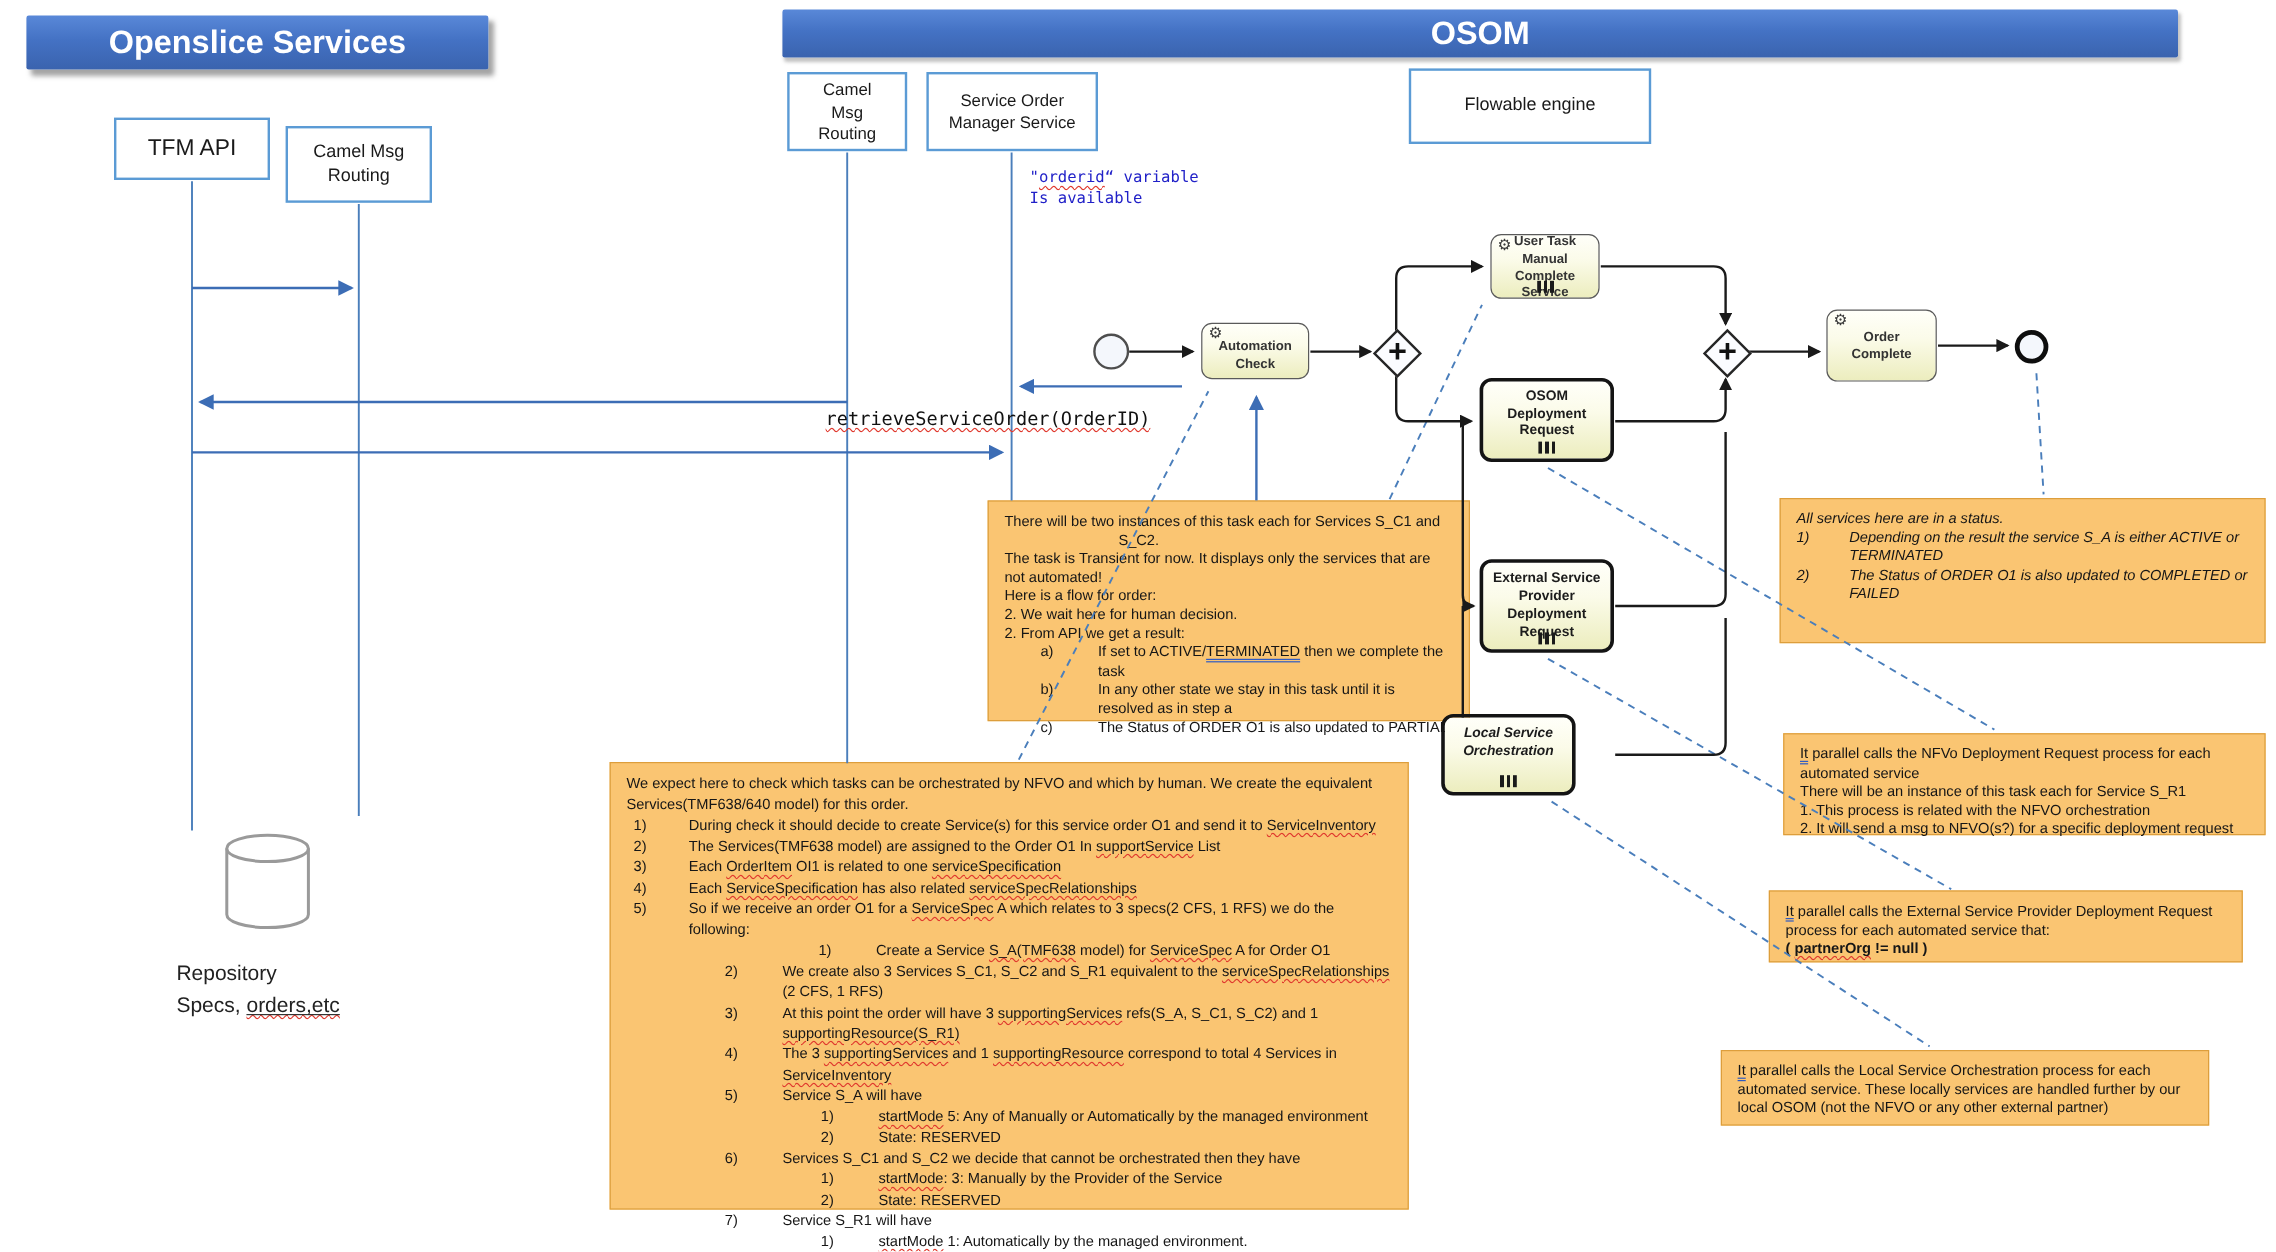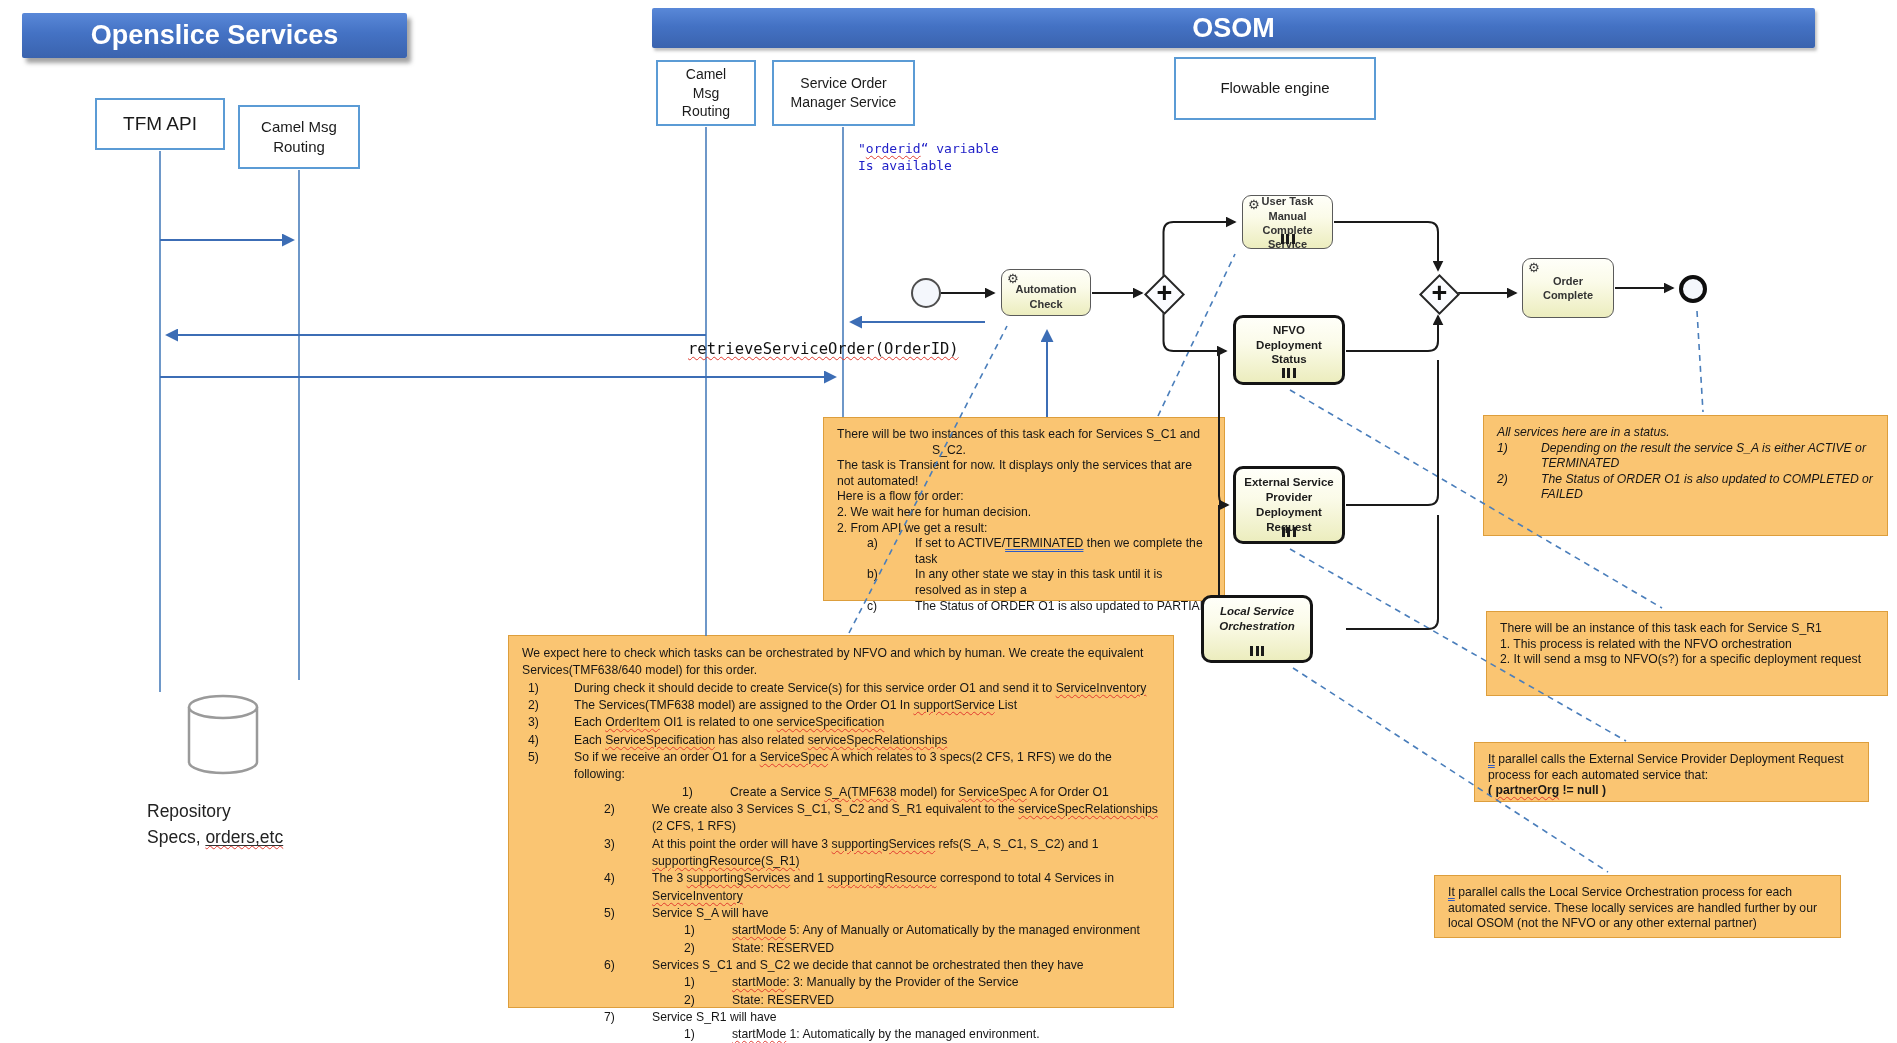--- a/index.html
+++ b/index.html
@@ -196,20 +196,23 @@
         <span class="mk" style="flex: 0 0 44px;">1)</span>
         <span class="tx">Depending on the result the service S_A is either ACTIVE or TERMINATED</span>
       </div>
       <div class="nl">
         <span class="mk" style="flex: 0 0 44px;">2)</span>
         <span class="tx">The Status of ORDER O1 is also updated to COMPLETED or FAILED</span>
       </div>
     </div>
   <div class="note" id="note-nfvo">
       <div class="nl">
+        <span class="tx"><span class="du">It</span> parallel calls the NFVo Deployment Request process for each automated service</span>
+      </div>
+      <div class="nl">
         <span class="tx">There will be an instance of this task each for Service S_R1</span>
       </div>
       <div class="nl">
         <span class="tx">1.  This process is related with the NFVO orchestration</span>
       </div>
       <div class="nl">
         <span class="tx">2.  It will send a msg to NFVO(s?) for a specific deployment request</span>
       </div>
     </div>
   <div class="note" id="note-external">
@@ -305,21 +308,21 @@
       <span>+</span>
     </div>
 
   <div class="task" id="task-user">
     <span class="gear">⚙</span>
     <span>User Task Manual Complete Service</span>
     <span class="mi"></span>
   </div>
 
   <div class="task call" id="task-nfvo">
-    <span>NFVO Deployment Status</span>
+    <span>OSOM Deployment Request</span>
     <span class="mi"></span>
   </div>
 
   <div class="task call" id="task-external">
     <span>External Service Provider Deployment Request</span>
     <span class="mi"></span>
   </div>
 
   <div class="task call" id="task-local">
     <span>Local Service Orchestration</span>

